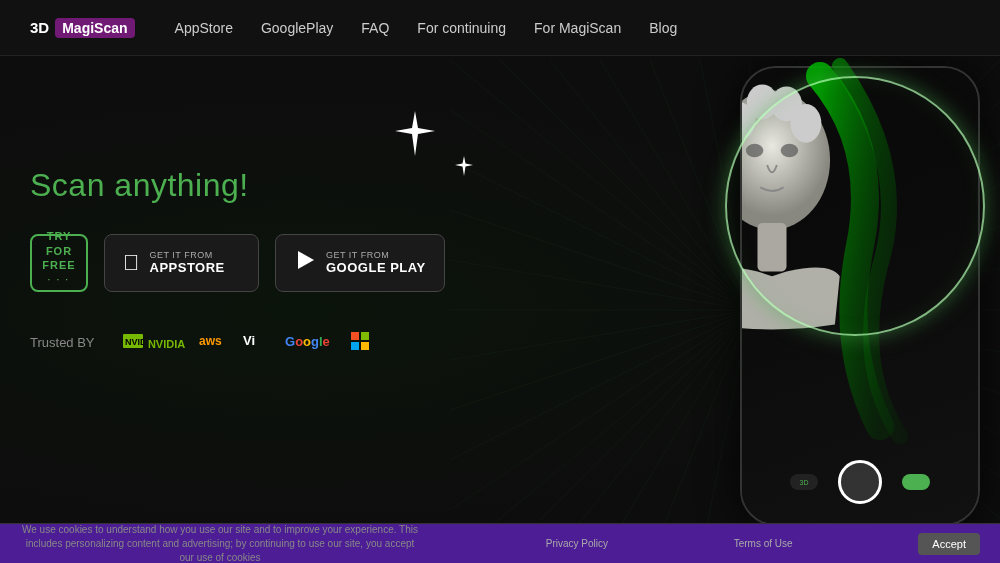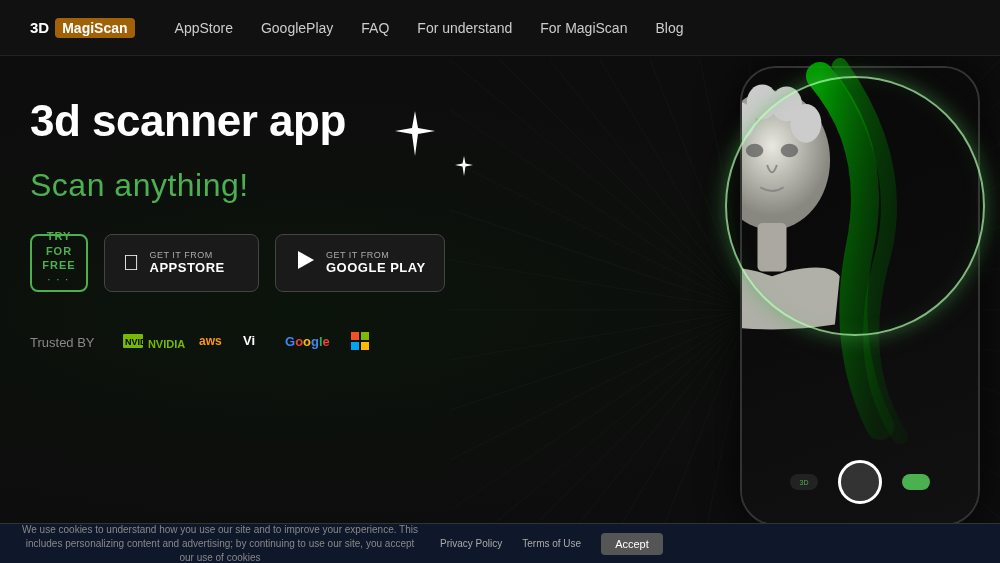--- a/index.html
+++ b/index.html
@@ -30,21 +30,21 @@
       gap: 6px;
       font-size: 15px;
       font-weight: 700;
       color: #fff;
       margin-right: 40px;
     }
     .logo-3d {
       color: #fff;
     }
     .logo-badge {
-      background: #a16207;
+      background: #701a75;
       color: #fff;
       padding: 2px 7px;
       border-radius: 4px;
       font-size: 14px;
       font-weight: 700;
     }
     nav {
       display: flex;
       align-items: center;
       gap: 28px;
@@ -308,25 +308,25 @@
       pointer-events: none;
       z-index: 2;
     }
 
     
     .cookie-banner {
       position: absolute;
       bottom: 0;
       left: 0; right: 0;
       height: 40px;
-      background: #0f172a;
+      background: #4c1d95;
       border-top: 1px solid #333;
       display: flex;
       align-items: center;
-      justify-content: flex-start;
+      justify-content: space-between;
       gap: 20px;
       font-size: 10px;
       color: #888;
       z-index: 20;
       padding: 0 20px;
     }
     .cookie-text {
       max-width: 400px;
       text-align: center;
       line-height: 1.4;
@@ -352,21 +352,21 @@
 
 <header>
   <div class="logo">
     <span class="logo-3d">3D</span>
     <span class="logo-badge">MagiScan</span>
   </div>
   <nav>
     <a>AppStore</a>
     <a>GooglePlay</a>
     <a>FAQ</a>
-    <a>For understand</a>
+    <a>For continuing</a>
     <a>For MagiScan</a>
     <a>Blog</a>
   </nav>
 </header>
 
 <main>
   <div class="bg-lines"></div>
 
   <svg class="line-burst" viewBox="0 0 600 500">
     <g stroke="#1a3a1a" stroke-width="1" opacity="0.8">
@@ -423,21 +423,21 @@
     </svg>
   </div>
   <div class="star-small">
     <svg width="18" height="20" viewBox="0 0 18 20">
       <path d="M9 0 L10.5 7.5 L18 9 L10.5 10.5 L9 20 L7.5 10.5 L0 9 L7.5 7.5 Z" fill="white"></path>
     </svg>
   </div>
 
   <div class="content-left">
     <h1 class="hero-title">
-      <span>3d scanner app</span><br>
+      <br>
     </h1>
     <h2 class="hero-subtitle">Scan anything!</h2>
 
     <div class="cta-buttons">
 
       <div class="btn-try">
         <div>TRY</div>
         <div>FOR</div>
         <div>FREE</div>
         <div class="dots">· · · · ·</div>

